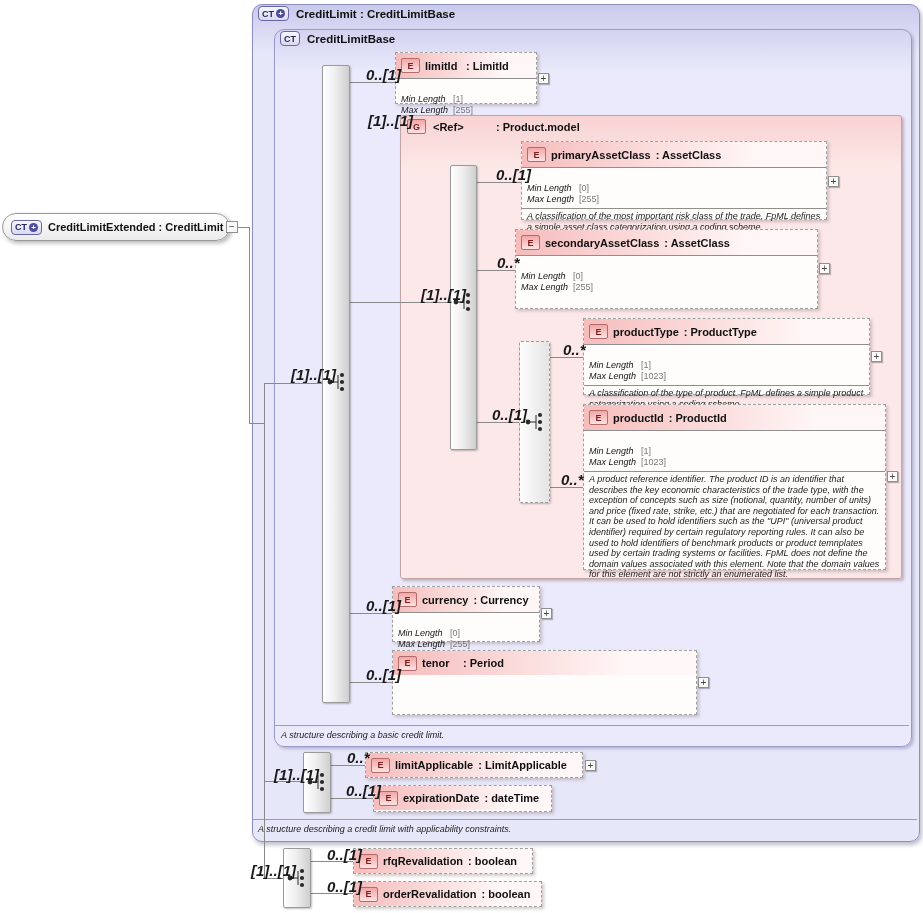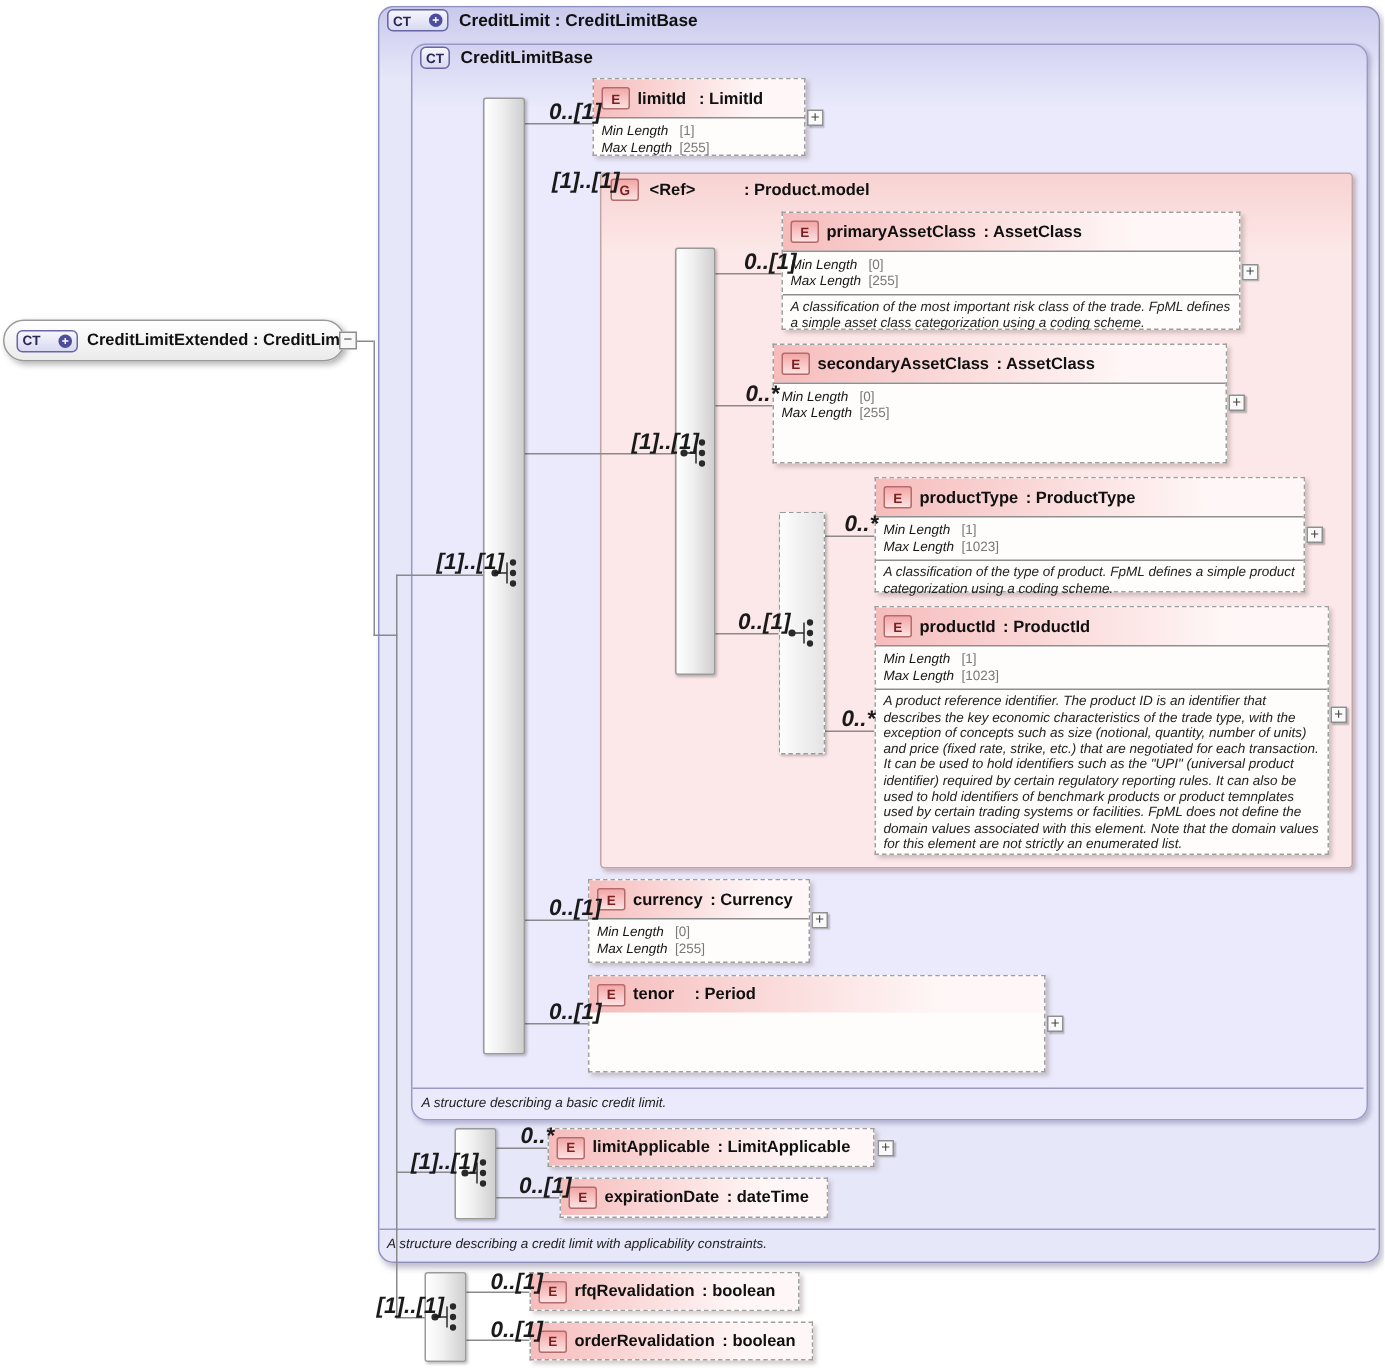--- a/index.html
+++ b/index.html
@@ -20,39 +20,39 @@
              border:1px solid #8f8fbe;box-shadow:2px 3px 4px rgba(70,70,110,.35);}
   #inner-box{background:linear-gradient(180deg,#d3d3f1 0px,#eaeafc 42px);
              border:1px solid #9a9ac9;box-shadow:2px 2px 3px rgba(70,70,110,.30);}
   #group-box{background:linear-gradient(180deg,#f8d2d2 0px,#fce8e8 52px);
              border:1px solid #bfa5a5;border-radius:3px;
              box-shadow:2px 2px 3px rgba(120,70,70,.35);}
 
   .boxtitle{position:absolute;display:flex;align-items:center;gap:7px;
             font-weight:bold;font-size:11.5px;color:#101010;white-space:nowrap;}
 
-  .ct-badge{display:inline-flex;align-items:center;gap:12px;border:1px solid #6767a6;
+  .ct-badge{display:inline-flex;align-items:center;gap:2px;border:1px solid #6767a6;
             border-radius:4px;background:linear-gradient(#f6f6fd,#d9d9f1);
             padding:0 3px;height:13px;font-size:9px;font-weight:bold;color:#27275a;}
   .ct-plus{width:9px;height:9px;border-radius:50%;background:#4d4d9c;color:#fff;
            font-size:8px;line-height:9px;text-align:center;font-weight:bold;}
 
   
   .ebox{position:absolute;border:1px dashed #9f9f9f;background:#fffcfc;
         box-shadow:2px 2px 3px rgba(130,105,105,.35);box-sizing:border-box;}
   .ehead{display:flex;align-items:center;gap:5px;padding:0 5px;height:25px;
          background:linear-gradient(90deg,#f6bcbc,#fff7f7 78%);
          font-size:11px;font-weight:bold;color:#101010;white-space:nowrap;}
   .ehead.slim{height:24px;}
   .e-badge{flex:0 0 auto;width:17px;height:13px;border:1px solid #b36b6b;border-radius:2px;
            background:linear-gradient(#f3a6a6,#fce2e2);color:#7d1f1f;font-size:9px;
            font-weight:bold;display:flex;align-items:center;justify-content:center;}
   .ename{min-width:36px;}
   .gname{min-width:56px;}
-  .facets{border-top:1px solid #8f8f8f;padding:3px 5px 3px;font-size:9px;}
+  .facets{border-top:1px solid #8f8f8f;padding:15px 5px 3px;font-size:9px;}
   .frow{display:flex;line-height:11px;}
   .flabel{font-style:italic;color:#151515;width:52px;flex:0 0 52px;}
   .fval{color:#787878;}
   .eann{border-top:1px solid #8f8f8f;padding:2px 5px;font-size:9px;font-style:italic;
         color:#222;line-height:10.6px;}
 
   .plus-box{position:absolute;width:11px;height:11px;border:1px solid #8f8f8f;
             background:#fafafa;color:#444;font-size:10px;line-height:9px;
             text-align:center;box-shadow:1px 1px 1px rgba(0,0,0,.25);box-sizing:border-box;}
   .minus-box{position:absolute;width:12px;height:12px;border:1px solid #8f8f8f;

